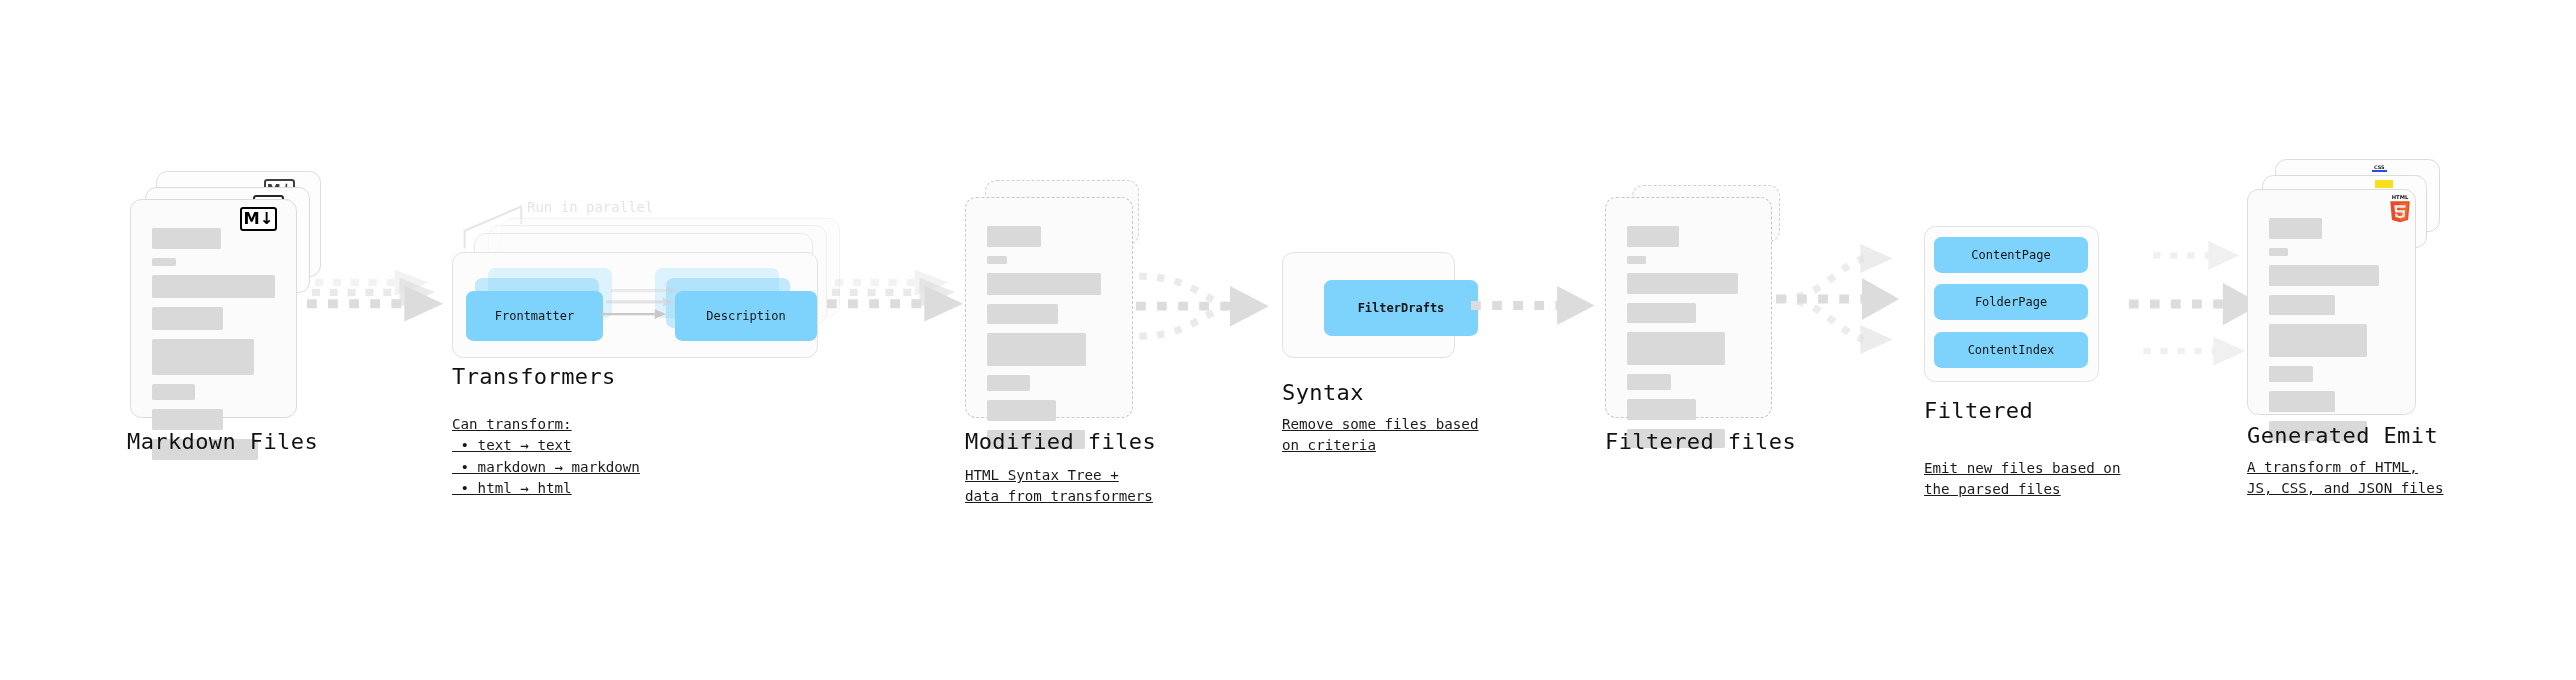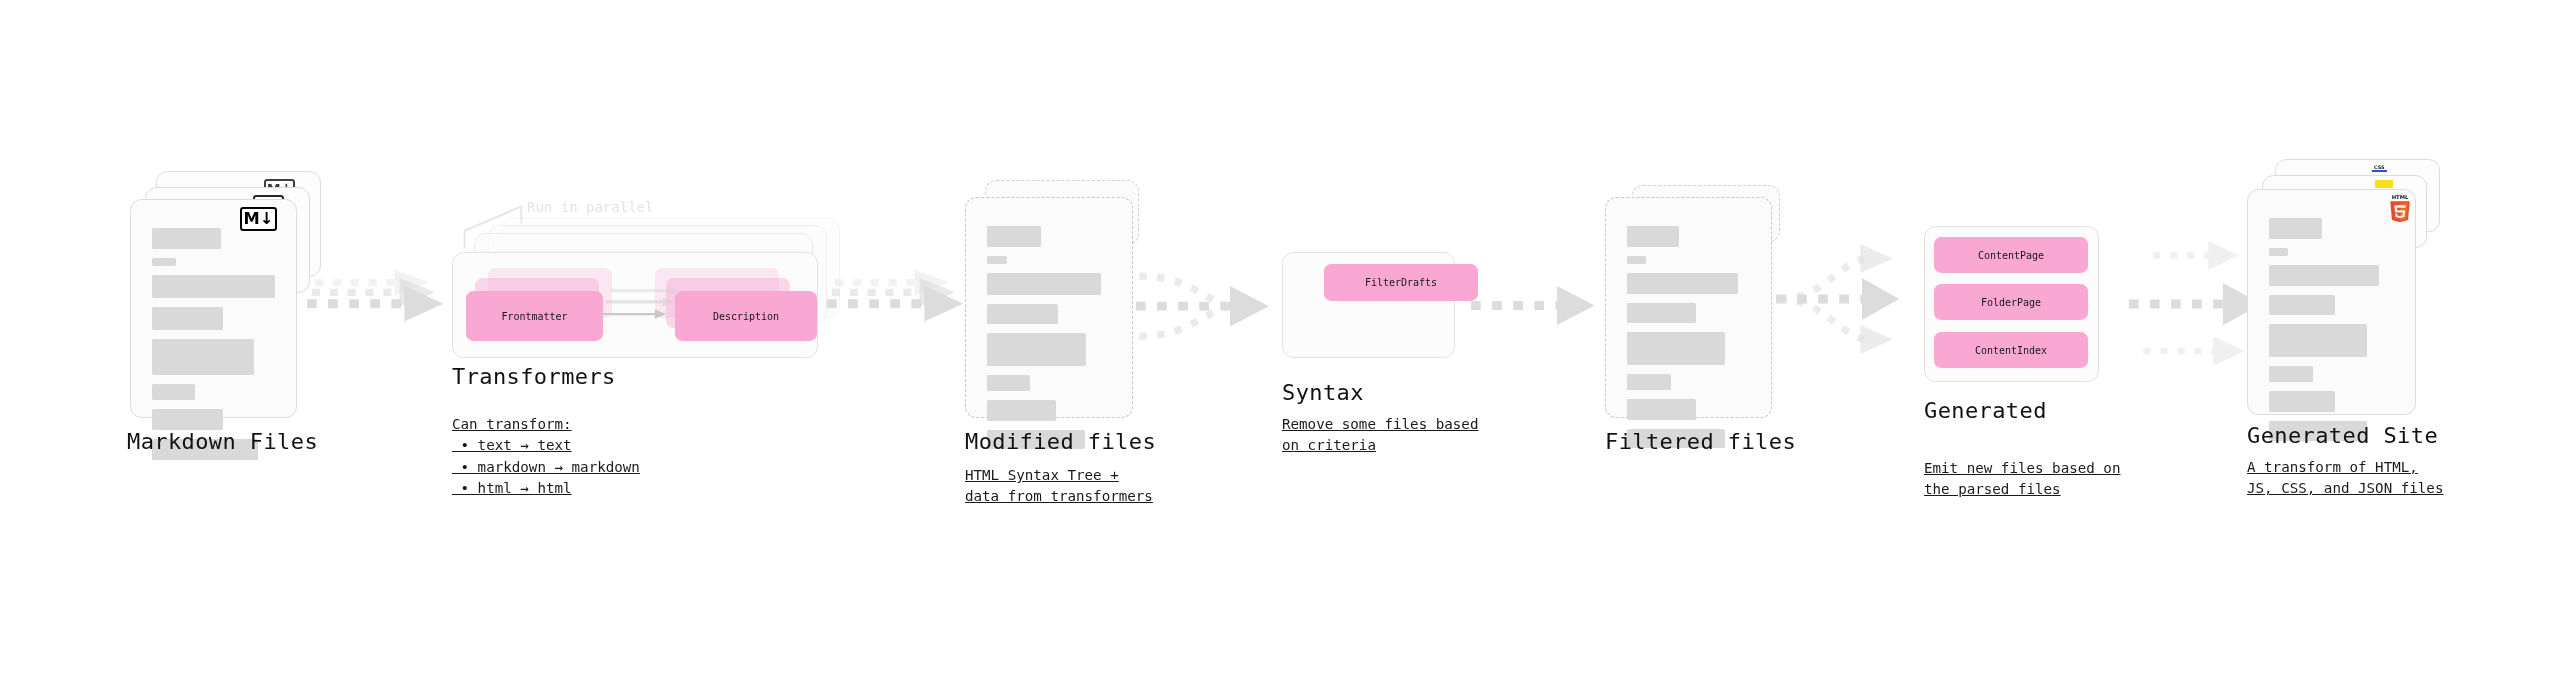--- a/index.html
+++ b/index.html
@@ -44,24 +44,24 @@
   }
 
   
   .pillbox {
     position: absolute;
     background: #FCFCFC;
     border: 1.6px solid #E2E2E2;
     border-radius: 11.4px;
   }
   .pill {
-    background: #f9a8d4;
+    background: #7dd3fc;
     border-radius: 7.3px;
     color: #161616;
-    font-size: 10px;
+    font-size: 12px;
     display: flex;
     align-items: center;
     justify-content: center;
     white-space: nowrap;
   }
 
   
   .arrow { position: absolute; }
   .arrow svg { display: block; overflow: visible; }
 
@@ -242,21 +242,21 @@
         <path d="M4 22 C 60 22, 78 45, 110 58"></path>
         <path d="M4 96 C 60 96, 78 72, 110 60"></path>
       </g>
       <line x1="0" y1="59" x2="118" y2="59" stroke="#DCDCDC" stroke-width="11" stroke-dasharray="12 14"></line>
       <polygon points="116,34 164,59 116,84" fill="#DCDCDC"></polygon>
     </svg>
   </div>
 
   <div>
     <div class="pillbox" style="left:1282px; top:252px; width:173px; height:106px;"></div>
-    <div class="pill" style="position:absolute; left:1324px; top:264px; width:154px; height:37px;">FilterDrafts</div>
+    <div class="pill" style="position:absolute; left:1324px; top:280px; width:154px; height:56px;font-weight:bold;">FilterDrafts</div>
     <div class="title" style="left:1282px; top:380px;">Syntax</div>
     <div class="subtitle" style="left:1282px; top:414px; width:244px;">Remove some files based
 on criteria</div>
   </div>
 
   <div class="arrow" style="left:1471px; top:286px;">
     <svg width="130" height="57" viewBox="0 0 160 70">
       <line x1="0" y1="24" x2="108" y2="24" stroke="#DCDCDC" stroke-width="11" stroke-dasharray="12 14"></line>
       <polygon points="106,0 152,24 106,48" fill="#DCDCDC"></polygon>
     </svg>
@@ -295,21 +295,21 @@
       <polygon points="106,54 152,80 106,106" fill="#DCDCDC"></polygon>
     </svg>
   </div>
 
   <div>
     <div class="pillbox" style="left:1924px; top:226px; width:175px; height:156px;"></div>
     <div class="pill" style="position:absolute; left:1934px; top:237px; width:154px; height:36px;">ContentPage</div>
     <div class="pill" style="position:absolute; left:1934px; top:284px; width:154px; height:36px;">FolderPage</div>
     <div class="pill" style="position:absolute; left:1934px; top:332px; width:154px; height:36px;">ContentIndex</div>
 
-    <div class="title" style="left:1924px; top:398px;">Generated</div>
+    <div class="title" style="left:1924px; top:398px;">Filtered</div>
     <div class="subtitle" style="left:1924px; top:458px; width:268px;">Emit new files based on
 the parsed files</div>
   </div>
 
   <div class="arrow" style="left:2111px; top:231px;">
     <svg width="154" height="138" viewBox="0 0 190 170">
       <g opacity="0.4">
         <line x1="52" y1="30" x2="122" y2="30" stroke="#DCDCDC" stroke-width="8" stroke-dasharray="9 12"></line>
         <polygon points="120,12 158,30 120,48" fill="#DCDCDC"></polygon>
       </g>
@@ -346,19 +346,19 @@
 
     <div class="htmlbadge" style="left:2387px; top:193px;">
       <svg width="26" height="31" viewBox="0 0 32 38">
         <text x="16" y="7" font-size="6.5" font-weight="bold" text-anchor="middle" fill="#111" font-family="DejaVu Sans, Liberation Sans, sans-serif">HTML</text>
         <path d="M4 10 L28 10 L25.9 33 L16 36 L6.1 33 Z" fill="#E44D26"></path>
         <path d="M16 12 L26 12 L24.2 32 L16 34.4 Z" fill="#F16529"></path>
         <path d="M9 15 L23 15 L22.7 18 L12.4 18 L12.6 21 L22.4 21 L21.6 29.5 L16 31 L10.4 29.5 L10 25.5 L12.8 25.5 L13 27.5 L16 28.3 L19 27.5 L19.3 24 L9.9 24 Z" fill="#EBEBEB"></path>
       </svg>
     </div>
 
-    <div class="title" style="left:2247px; top:423px;">Generated Site</div>
+    <div class="title" style="left:2247px; top:423px;">Generated Emit</div>
     <div class="subtitle" style="left:2247px; top:457px; width:268px;">A transform of HTML,
 JS, CSS, and JSON files</div>
   </div>
 
 </div>
 
 
 </body></html>

